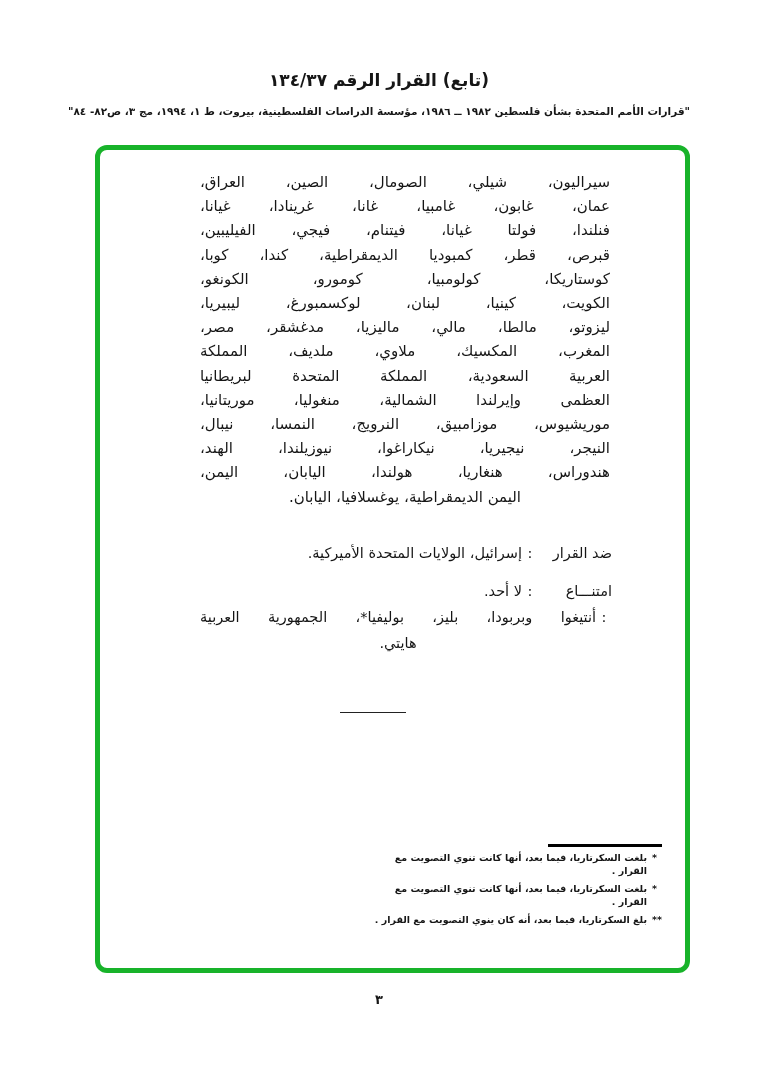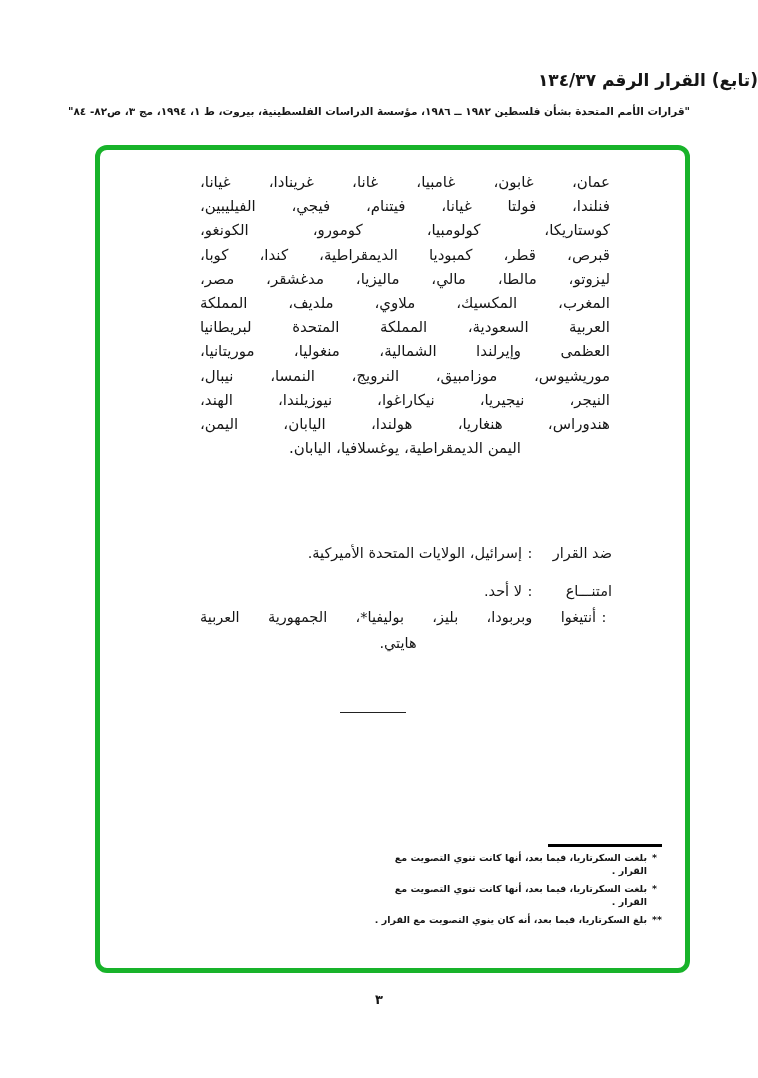--- a/index.html
+++ b/index.html
@@ -12,21 +12,21 @@
     height: 1078px;
     position: relative;
     font-family: "DejaVu Sans", sans-serif;
     color: #161616;
     overflow: hidden;
   }
   .page-title {
     position: absolute;
     top: 70px; left: 0;
     width: 758px;
-    text-align: right;
+    text-align: center;
     direction: rtl;
     font-weight: bold;
     font-size: 17px;
   }
   .source-citation {
     position: absolute;
     top: 105px; left: 0;
     width: 758px;
     text-align: center;
     direction: rtl;
@@ -103,24 +103,26 @@
 </head>
 <body>
 
 <div class="page-title">(تابع) القرار الرقم ١٣٤/٣٧</div>
 
 <div class="source-citation">"قرارات الأمم المتحدة بشأن فلسطين ١٩٨٢ ــ ١٩٨٦، مؤسسة الدراسات الفلسطينية، بيروت، ط ١، ١٩٩٤، مج ٣، ص٨٢- ٨٤"</div>
 
 <div class="doc-box"></div>
 
 <div class="country-list">
+  <div class="jline">سيراليون، شيلي، الصومال، الصين، العراق،</div>
   <div class="jline">عمان، غابون، غامبيا، غانا، غرينادا، غيانا،</div>
   <div class="jline">فنلندا، فولتا غيانا، فيتنام، فيجي، الفيليبين،</div>
+  <div class="jline">قبرص، قطر، كمبوديا الديمقراطية، كندا، كوبا،</div>
   <div class="jline">كوستاريكا، كولومبيا، كومورو، الكونغو،</div>
-  <div class="jline">قبرص، قطر، كمبوديا الديمقراطية، كندا، كوبا،</div>
+  <div class="jline">الكويت، كينيا، لبنان، لوكسمبورغ، ليبيريا،</div>
   <div class="jline">ليزوتو، مالطا، مالي، ماليزيا، مدغشقر، مصر،</div>
   <div class="jline">المغرب، المكسيك، ملاوي، ملديف، المملكة</div>
   <div class="jline">العربية السعودية، المملكة المتحدة لبريطانيا</div>
   <div class="jline">العظمى وإيرلندا الشمالية، منغوليا، موريتانيا،</div>
   <div class="jline">موريشيوس، موزامبيق، النرويج، النمسا، نيبال،</div>
   <div class="jline">النيجر، نيجيريا، نيكاراغوا، نيوزيلندا، الهند،</div>
   <div class="jline">هندوراس، هنغاريا، هولندا، اليابان، اليمن،</div>
   <div class="cline">اليمن الديمقراطية، يوغسلافيا، اليابان.</div>
 </div>
 

